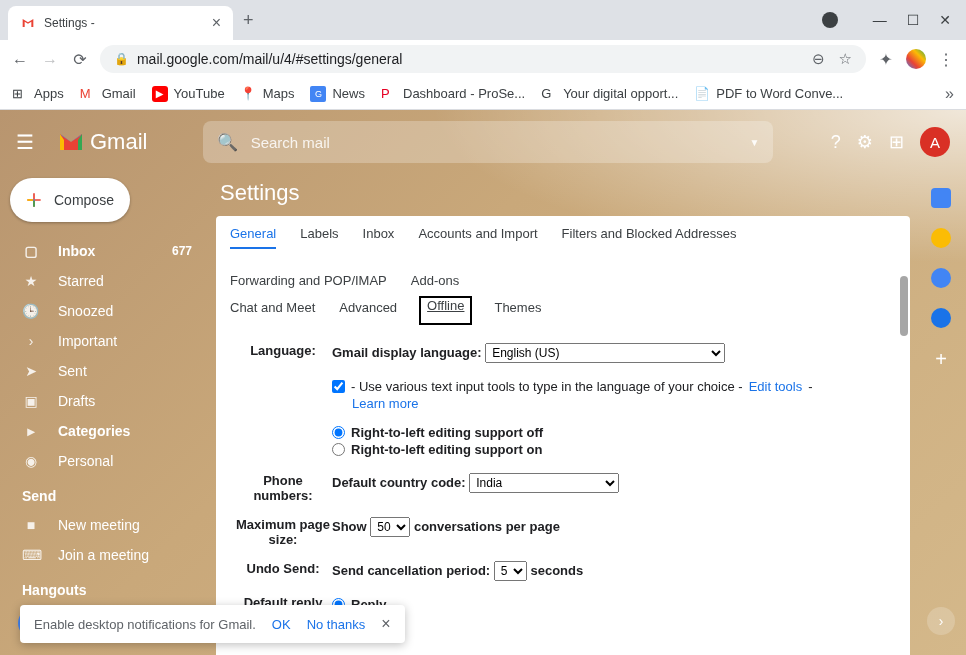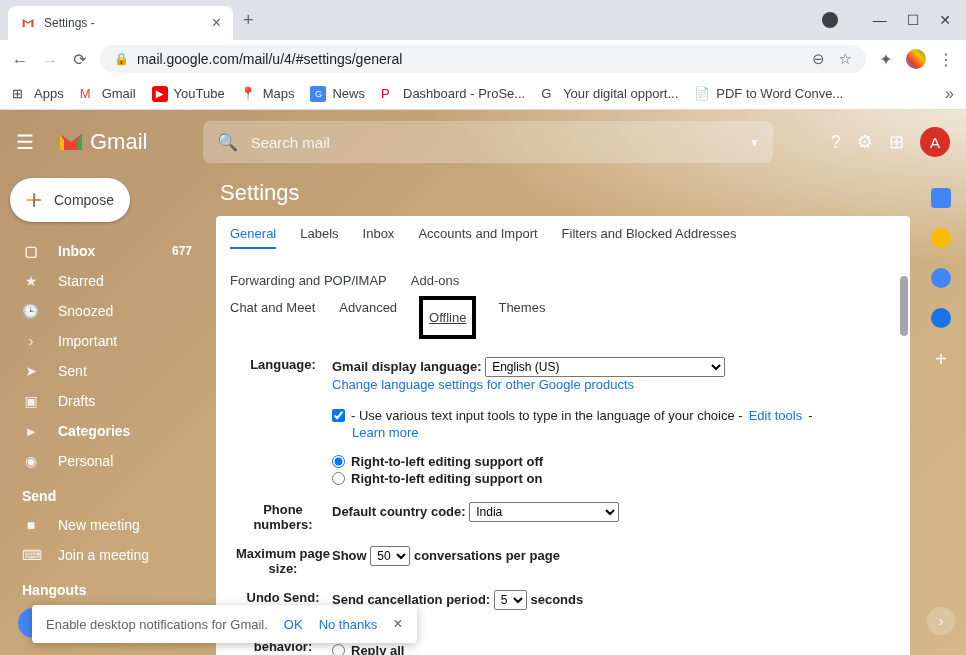--- a/index.html
+++ b/index.html
@@ -60,37 +60,37 @@
 .hangout-row { display: flex; align-items: center; padding: 4px 14px 4px 18px; }
 .hangout-avatar { width: 30px; height: 30px; border-radius: 50%; background: #4285f4; position: relative; }
 .hangout-status { position: absolute; bottom: -1px; left: 22px; width: 10px; height: 10px; border-radius: 50%; background: #34a853; border: 2px solid #b8956f; }
 
 .settings-panel { flex: 1; background: transparent; padding: 0 6px 0 14px; display: flex; flex-direction: column; }
 .settings-title { color: #fff; font-size: 22px; padding: 6px 0 10px 4px; }
 .settings-card { background: #fff; border-radius: 4px 4px 0 0; flex: 1; overflow: hidden; position: relative; }
 .tabs-row { display: flex; flex-wrap: wrap; padding: 10px 14px 0; gap: 24px; font-size: 13px; color: #3c4043; }
 .tab-link { cursor: pointer; padding-bottom: 6px; }
 .tab-link.active { color: #1a73e8; border-bottom: 2px solid #1a73e8; font-weight: 500; }
-.tab-link.highlighted { border: 4px solid #000000; padding: 10px 6px; margin: -4px -2px; text-decoration: underline; }
+.tab-link.highlighted { border: 2px solid #000000; padding: 0 6px; margin: -4px -2px; text-decoration: underline; }
 .settings-content { padding: 12px 18px; font-size: 13px; color: #202124; }
 .setting-row { display: flex; margin-bottom: 14px; }
 .setting-label { width: 98px; font-weight: bold; flex-shrink: 0; text-align: center; }
 .setting-body { flex: 1; }
 .setting-body b { font-weight: bold; }
 .link { color: #1a73e8; cursor: pointer; }
 select { font-size: 12px; padding: 1px 2px; }
 .radio-row, .cb-row { display: flex; align-items: center; gap: 6px; margin: 2px 0; }
 .radio-row input, .cb-row input { margin: 0; }
 .scrollbar { position: absolute; right: 2px; top: 60px; width: 8px; height: 60px; background: rgba(0,0,0,0.35); border-radius: 4px; }
 
 .right-rail { width: 50px; display: flex; flex-direction: column; align-items: center; padding-top: 14px; gap: 20px; }
 .rail-icon { width: 20px; height: 20px; border-radius: 4px; cursor: pointer; }
 .rail-expand { margin-top: auto; margin-bottom: 20px; width: 28px; height: 28px; border-radius: 50%; background: rgba(255,255,255,0.2); color: #fff; display: flex; align-items: center; justify-content: center; font-size: 14px; cursor: pointer; }
 
-.notification-toast { position: absolute; bottom: 12px; left: 32px; background: #fff; border-radius: 4px; box-shadow: 0 2px 10px rgba(0,0,0,0.25); padding: 10px 14px; display: flex; align-items: center; gap: 16px; font-size: 13px; z-index: 10; }
+.notification-toast { position: absolute; bottom: 12px; left: 20px; background: #fff; border-radius: 4px; box-shadow: 0 2px 10px rgba(0,0,0,0.25); padding: 10px 14px; display: flex; align-items: center; gap: 16px; font-size: 13px; z-index: 10; }
 .toast-text { color: #5f6368; }
 .toast-btn { color: #1a73e8; font-weight: 500; cursor: pointer; }
 .toast-close { color: #5f6368; font-size: 16px; cursor: pointer; }
 </style>
 </head>
 <body>
 
 <div class="browser-top">
   <div class="tab">
     <svg class="tab-icon" viewBox="0 0 24 24">
@@ -271,21 +271,20 @@
           <span class="tab-link highlighted">Offline</span>
           <span class="tab-link">Themes</span>
         </div>
 
         <div class="settings-content">
           <div class="setting-row">
             <div class="setting-label">Language:</div>
             <div class="setting-body">
               <b>Gmail display language:</b>
               <select style="width:240px"><option>English (US)</option></select><br>
-              <span class="link">Change language settings for other Google products</span>
               <div style="height:14px"></div>
               <div class="cb-row">
                   <input type="checkbox" checked="" style="">
                   <span> - Use various text input tools to type in the language of your choice - </span>
                   <span class="link">Edit tools</span>
                   <span> -</span>
                 </div>
               <div style="padding-left:20px"><span class="link">Learn more</span></div>
               <div style="height:12px"></div>
               <div class="radio-row">

